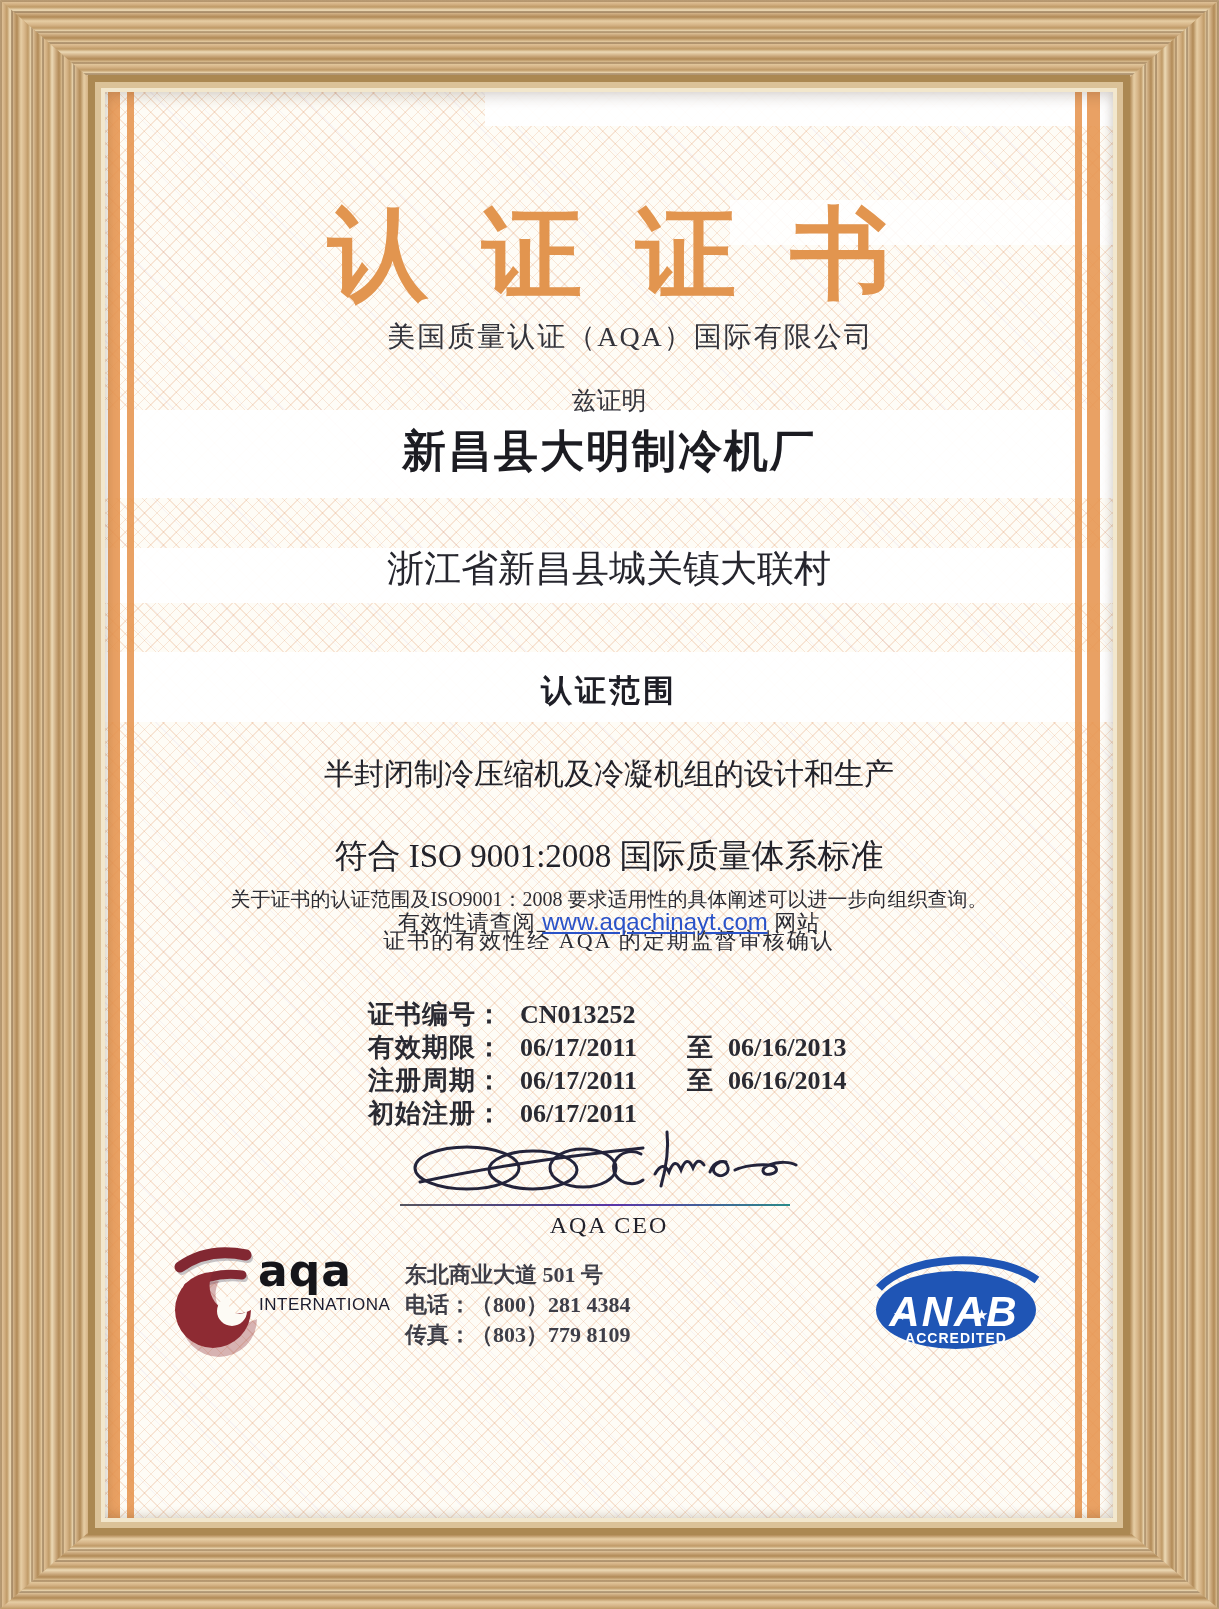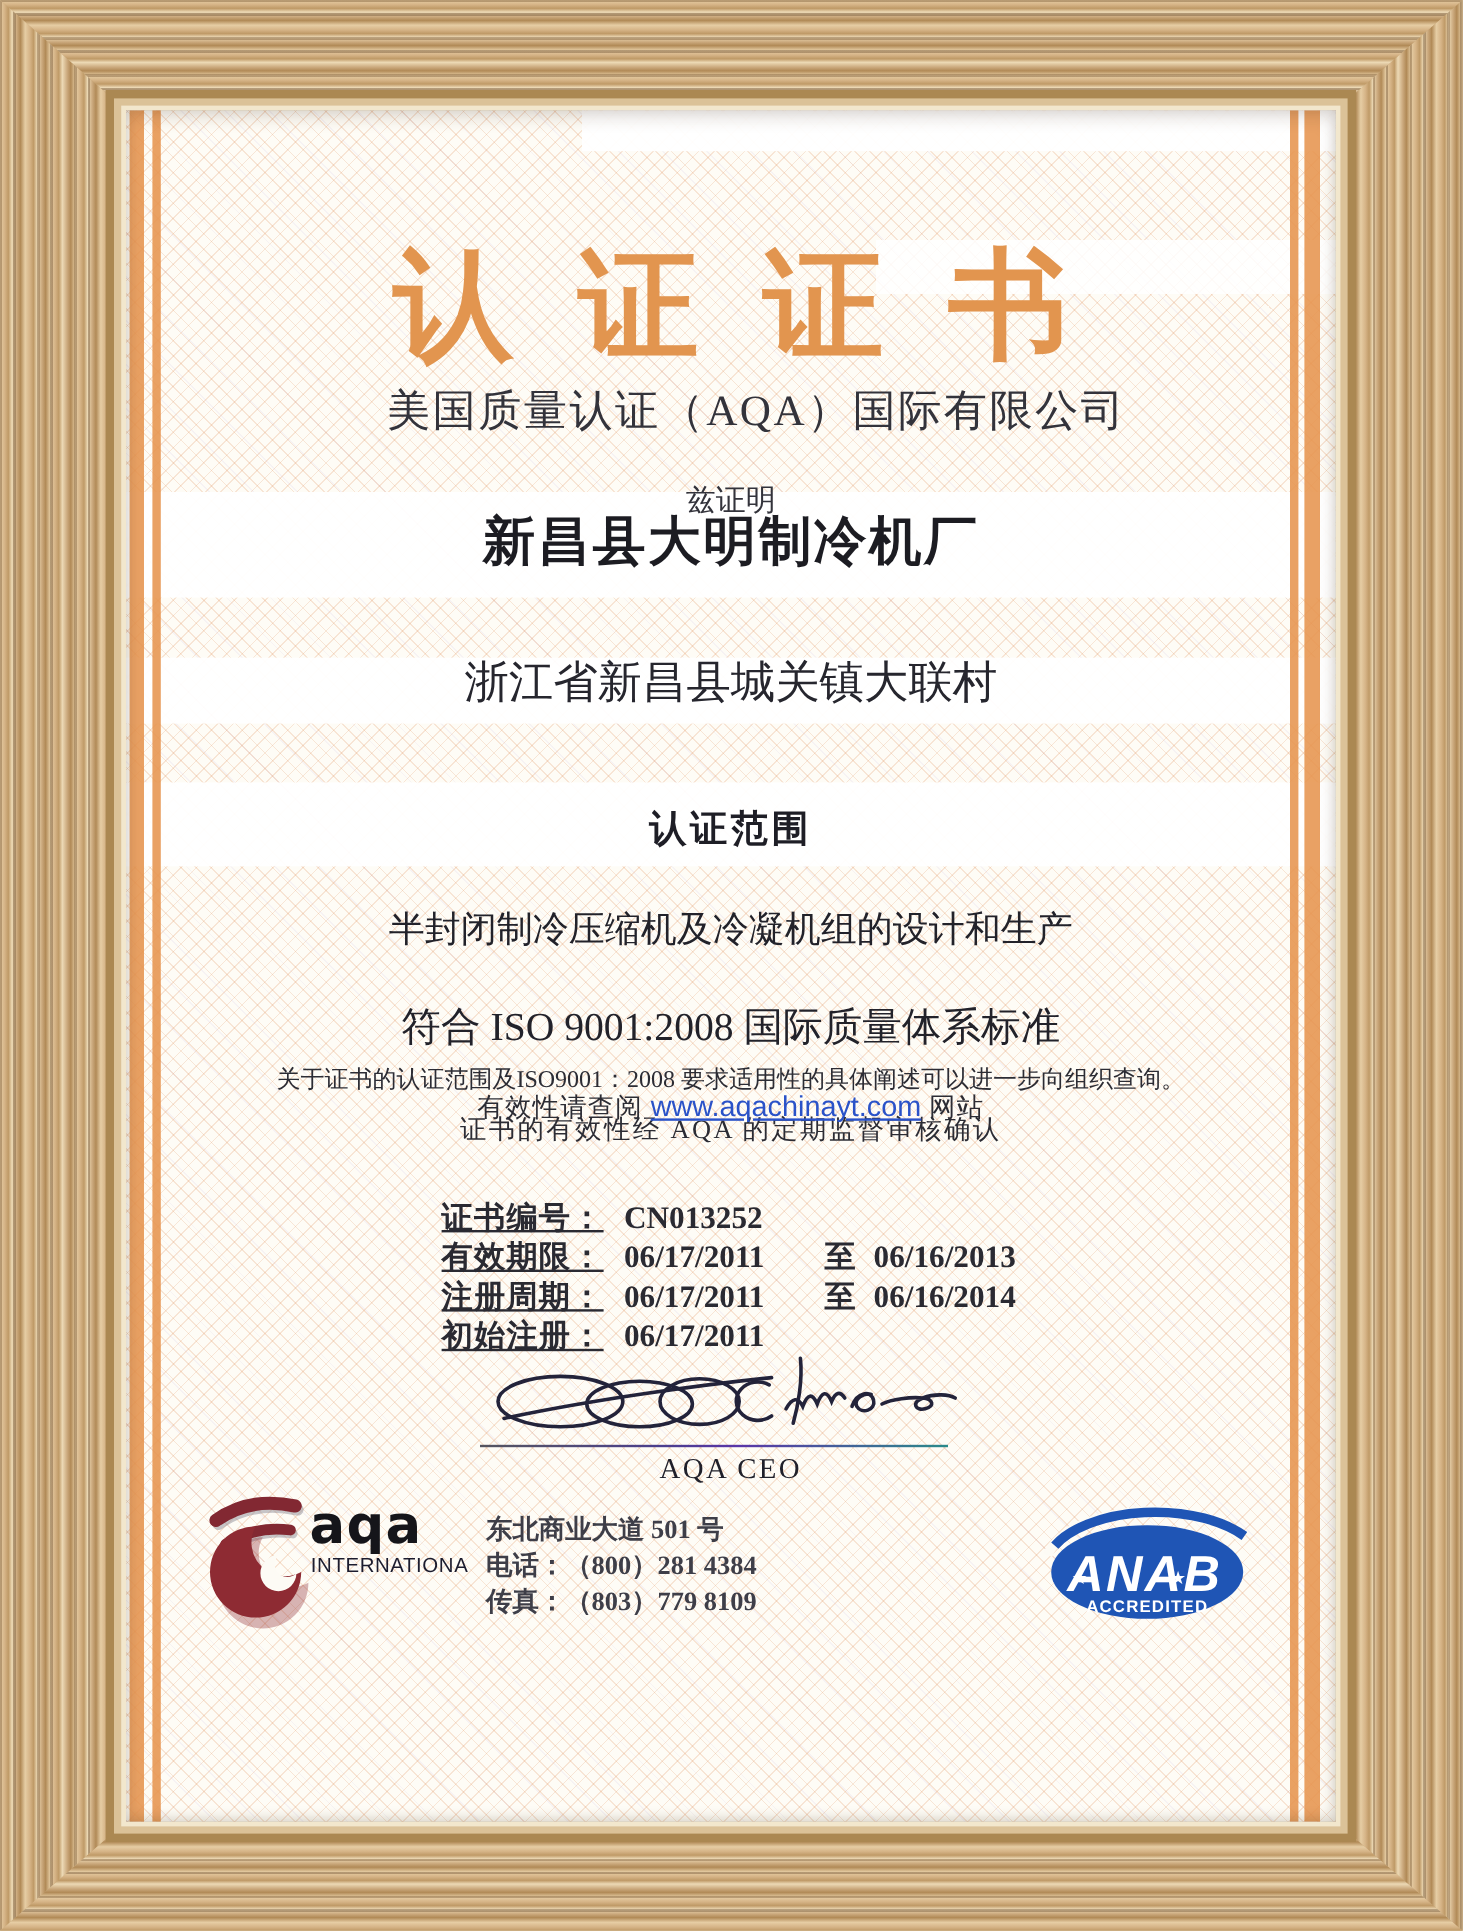--- a/index.html
+++ b/index.html
@@ -45,35 +45,35 @@
 
   .stripe { position:absolute; top:0; bottom:0; background:#e6944f; opacity:.88; }
   #stripe-l-thick { left:3px;  width:12px; }
   #stripe-l-thin  { left:22px; width:7px;  }
   #stripe-r-thick { right:13px; width:13px; }
   #stripe-r-thin  { right:31px; width:7px;  }
 
   
   .ctr { position:absolute; left:0; right:0; text-align:center; }
   #title { top:96px; font-size:100px; font-weight:700; color:#e2954f; letter-spacing:54px; text-indent:54px; white-space:nowrap; }
-  #issuer { top:226px; font-size:36px; color:#33333b; letter-spacing:2px;margin-left:43px; }
-  #attest { top:308px; font-size:25px; color:#33333b; }
+  #issuer { top:226px; font-size:28px; color:#33333b; letter-spacing:2px;margin-left:43px; }
+  #attest { top:292px; font-size:25px; color:#33333b; }
   #company { top:330px; font-size:44px; font-weight:700; color:#1c1c22; letter-spacing:2px; }
   #company-address { top:452px; font-size:37px; color:#26262e; }
   #scope-heading { top:578px; font-size:31px; font-weight:700; color:#1e1e26; letter-spacing:3px; }
   #scope-text { top:662px; font-size:30px; color:#22222a; }
   #standard-line { top:742px; font-size:33px; color:#22222a; }
   #note-line { top:794px; font-size:20px; color:#2c2c34; }
   #validity-1 { top:834px; font-size:22px; color:#2c2c34; letter-spacing:2px; }
   #validity-2 { top:816px; font-size:22px; color:#2c2c34; letter-spacing:1px; }
   #validity-2 a { color:#2a52c8; text-decoration:underline; font-family:"Liberation Sans","DejaVu Sans",sans-serif; font-size:24px; letter-spacing:0; }
 
   #details { position:absolute; left:263px; top:906px; width:600px; font-size:26px; font-weight:600; color:#2a2a32; }
   .det-row { display:flex; line-height:33px; }
-  .det-label { width:152px; letter-spacing:1px;text-decoration:underline; }
+  .det-label { width:152px; letter-spacing:1px; }
   .det-start { width:152px; }
   .det-mid { width:56px; text-align:center; }
 
   #sig-wrap { position:absolute; left:300px; top:1032px; width:395px; height:78px; }
   #sig-line { position:absolute; left:295px; top:1112px; width:390px; height:2px;
               background:linear-gradient(to right,#55555f 0%,#4b3e8f 40%,#5a35a8 55%,#2a8a8a 100%); }
   #signer-title { top:1120px; font-size:24px; font-weight:400; color:#20202a; letter-spacing:2px; }
 
   
   #aqa-logo { position:absolute; left:55px; top:1146px; width:230px; height:125px; }

